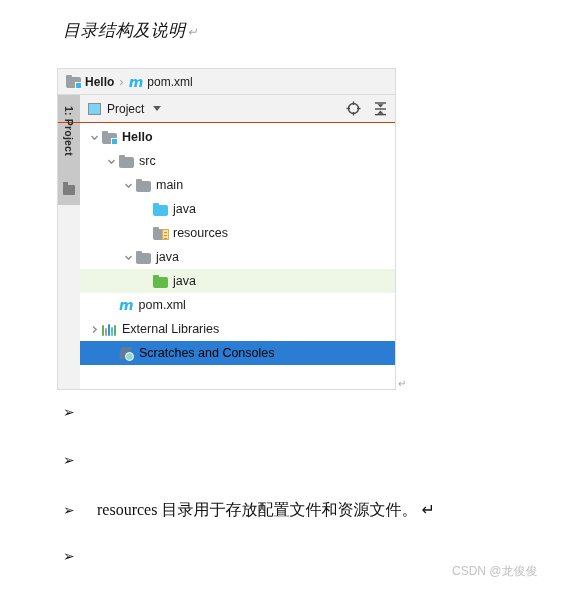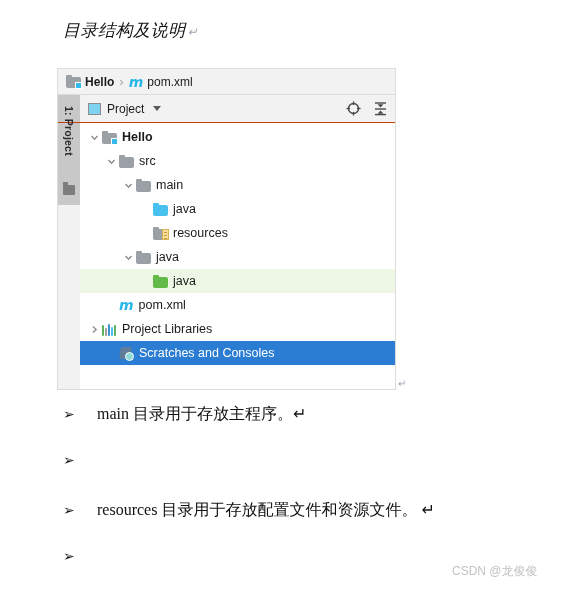--- a/index.html
+++ b/index.html
@@ -224,21 +224,21 @@
   .tree-row {
     height: 24px;
     display: flex;
     align-items: center;
     font-size: 12.5px;
     color: #1b1b1b;
     white-space: nowrap;
     padding-right: 2px;
   }
   .tree-row.sel-green { background: #eef7e5; }
-  .tree-row.sel-blue  { background: #2b7cd3; color: #ffffff; }
+  .tree-row.sel-blue  { background: #2b7cd3; color: #000000; }
 
   .twisty {
     width: 16px;
     flex: 0 0 auto;
     display: flex;
     align-items: center;
     justify-content: center;
     color: #8a8a8a;
     font-size: 11px;
   }
@@ -563,21 +563,21 @@
           </span>
           <span style="display: flex; align-items: center;">
             <span class="ic-lib">
               <i style="height:11px;background:#5ab55a"></i>
               <i style="height:8px;background:#9e9e9e"></i>
               <i style="height:12px;background:#3f8fd0"></i>
               <i style="height:9px;background:#49c1ef"></i>
               <i style="height:11px;background:#5ab55a"></i>
             </span>
           </span>
-          <span class="row-label">Project Libraries</span>
+          <span class="row-label">External Libraries</span>
         </div>
         <div class="tree-row sel-blue">
           <span style="width: 23px; flex: 0 0 auto;"></span>
           <span class="twisty"></span>
           <span style="display: flex; align-items: center;">
             <span class="ic ic-scr">
               <span class="pad"></span>
               <span class="clock"></span>
             </span>
           </span>
@@ -585,21 +585,20 @@
         </div>
       </div>
   </div>
 </div>
 
 <div class="ide-footer-mark">↵</div>
 
 <div class="bullets">
     <div class="bullet-item">
       <span class="bullet-mark">➢</span>
-      <span class="bullet-text">main 目录用于存放主程序。↵</span>
     </div>
     <div class="bullet-item">
       <span class="bullet-mark">➢</span>
     </div>
     <div class="bullet-item">
       <span class="bullet-mark">➢</span>
       <span class="bullet-text">resources 目录用于存放配置文件和资源文件。 ↵</span>
     </div>
     <div class="bullet-item">
       <span class="bullet-mark">➢</span>

